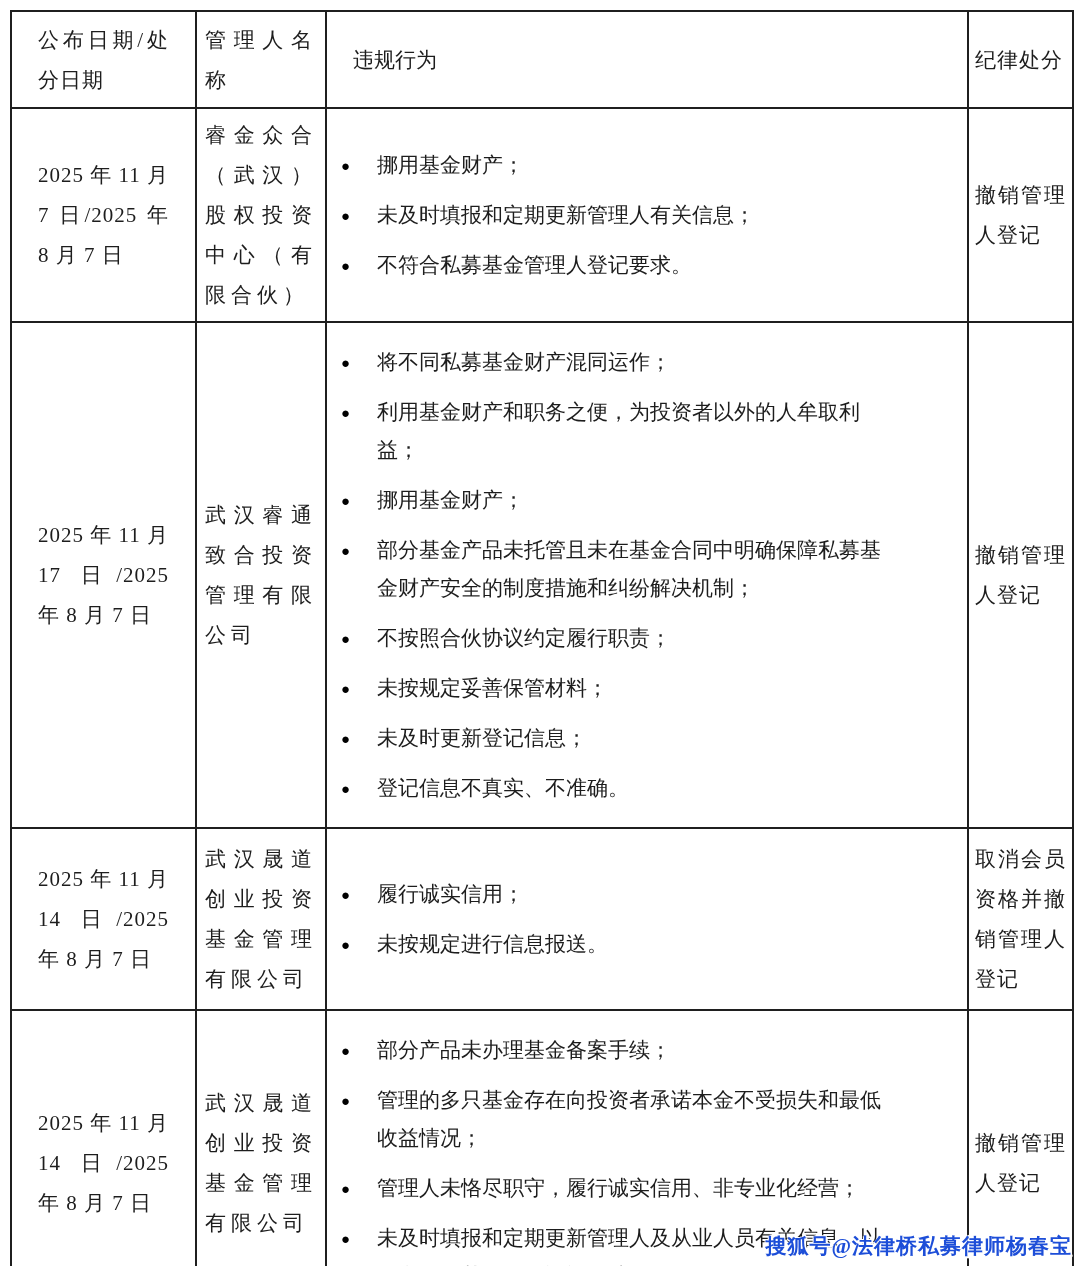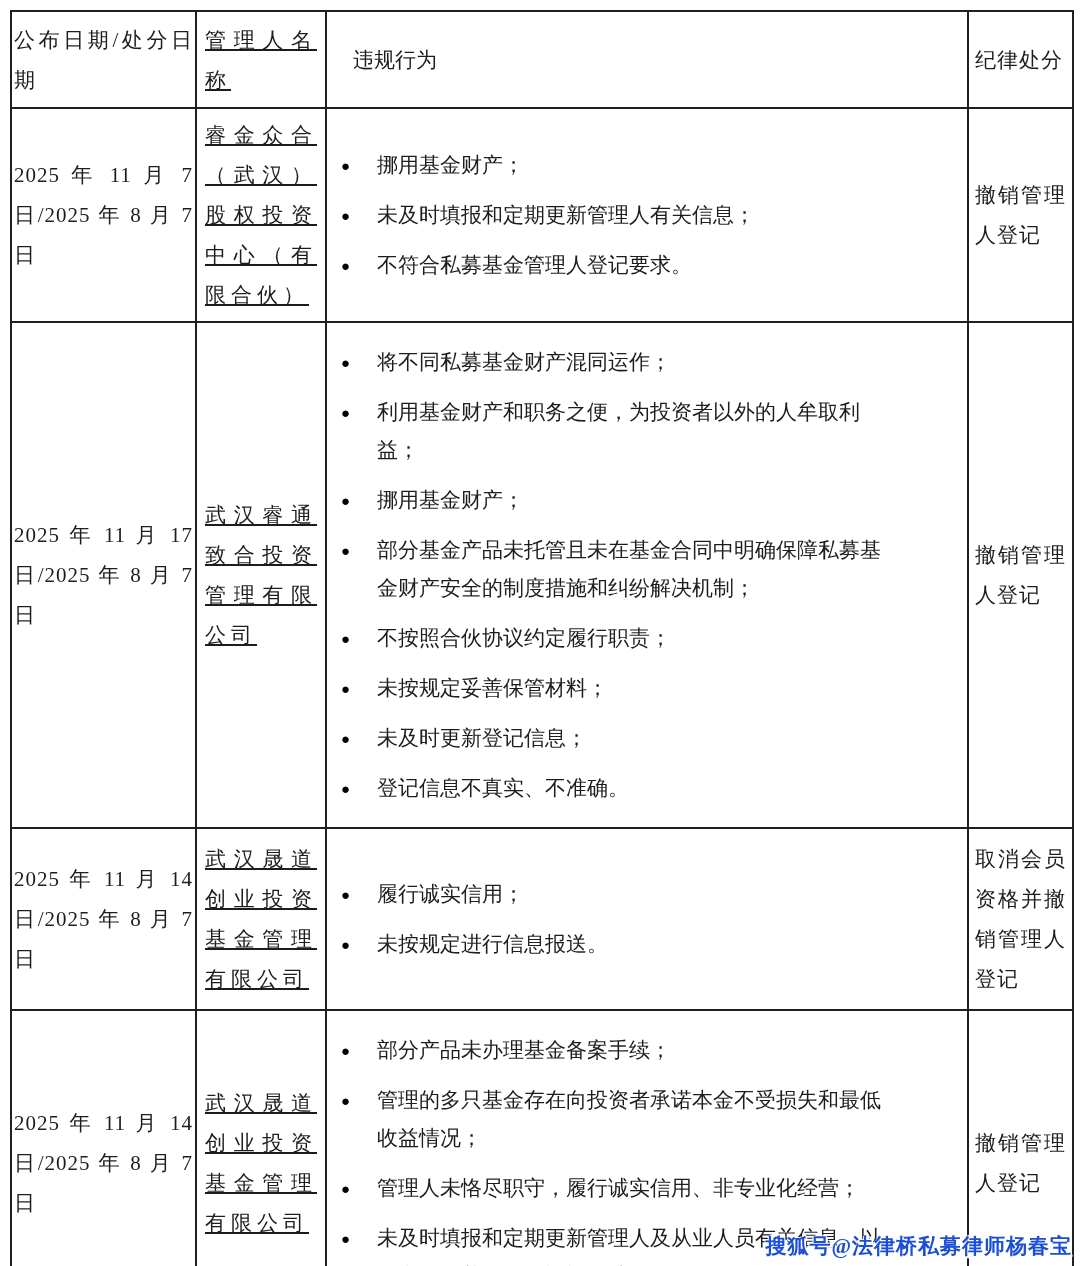--- a/index.html
+++ b/index.html
@@ -17,26 +17,26 @@
   th,td{
     border:2px solid #1f1f1f;vertical-align:middle;
     font-size:21px;font-weight:normal;padding:0;background:#ffffff;
   }
   tr.r-head{height:97px;}
   tr.r-0{height:211px;}
   tr.r-1{height:478px;}
   tr.r-2{height:174px;}
   tr.r-3{height:284px;}
   .date-cell{
-    padding:6px 2px;text-align:justify;text-justify:inter-character;
+    padding:6px 26px;text-align:justify;text-justify:inter-character;
     letter-spacing:1px;line-height:40px;margin-left:44px;
   }
   .manager-cell{
     padding:6px 8px;text-align:justify;text-justify:inter-character;
-    letter-spacing:5px;line-height:40px;text-decoration:underline;
+    letter-spacing:5px;line-height:40px;
   }
   .punishment-cell{
     padding:10px 6px;text-align:justify;text-justify:inter-character;
     letter-spacing:1px;line-height:40px;
   }
   .violations-head{padding:6px 26px;text-align:left;}
   .violations-cell{padding:8px 0;}
   .violations-cell ul{list-style:none;margin:0;padding:0 0 0 14px;}
   .violations-cell li{
     position:relative;padding:0 70px 0 36px;line-height:38px;margin:12px 0;

